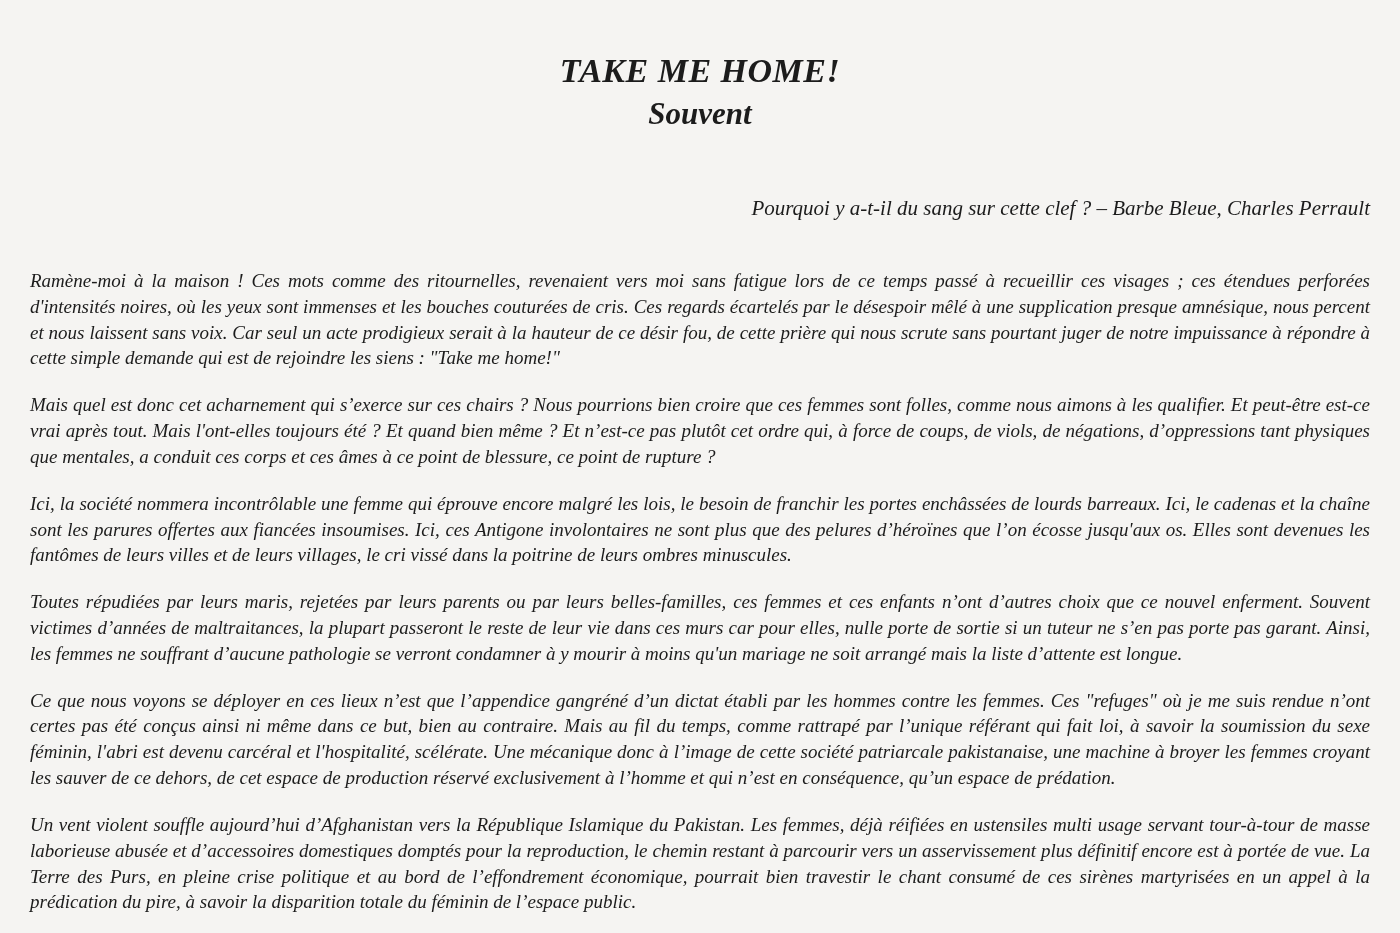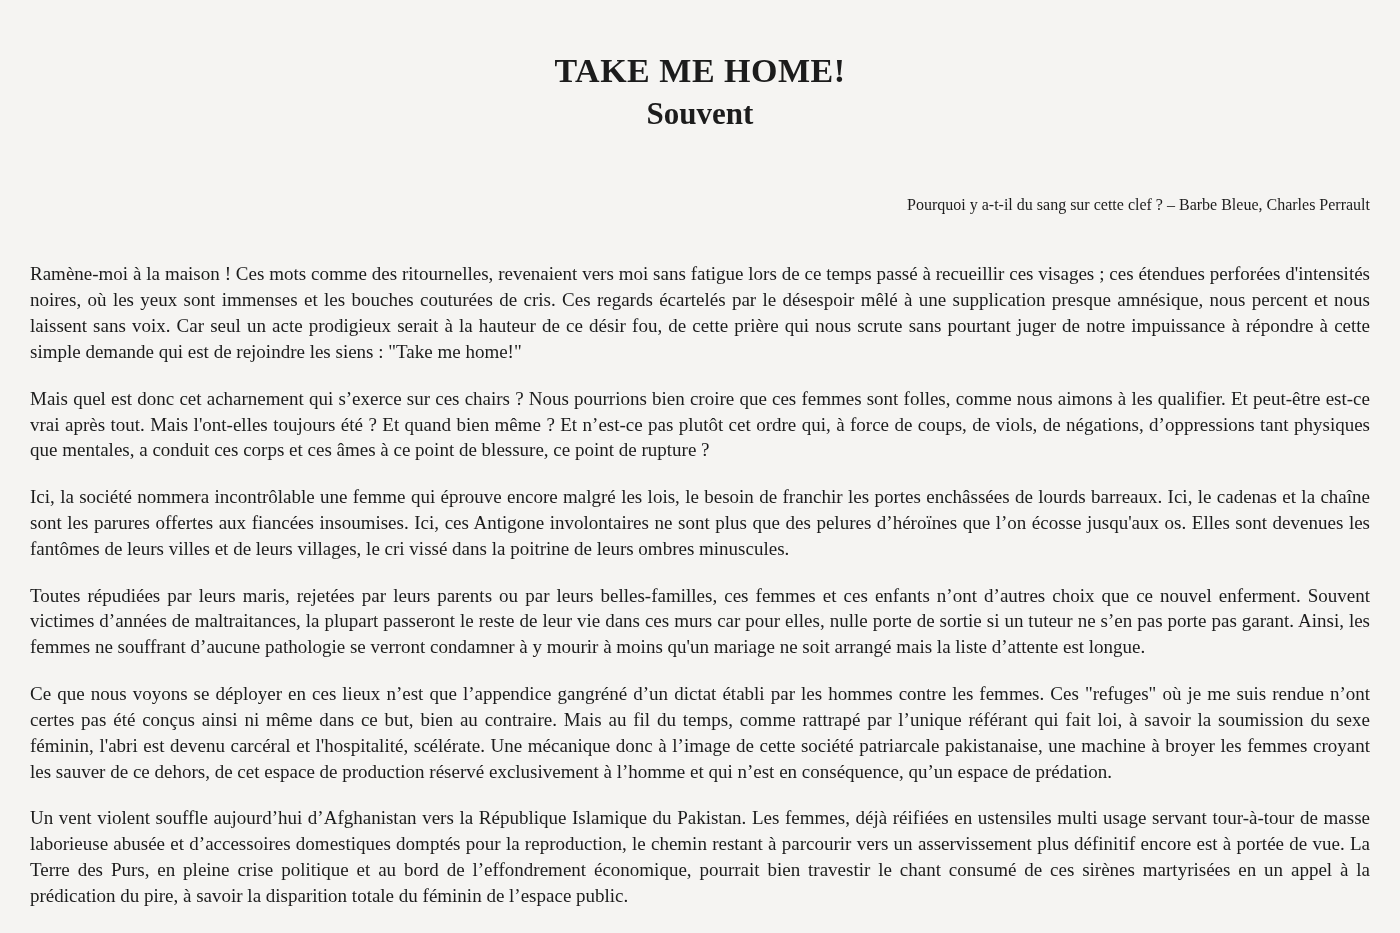--- a/index.html
+++ b/index.html
@@ -12,40 +12,41 @@
   body {
     background: #f5f4f2;
     color: #1c1c1c;
     font-family: "Liberation Serif", "DejaVu Serif", serif;
     -webkit-font-smoothing: antialiased;
   }
   .page {
     width: 1400px;
     height: 933px;
     padding: 52px 30px 30px 30px;
+    font-style: italic;
   }
   .doc-header {
     text-align: center;
   }
   .doc-title {
     font-size: 34px;
     font-weight: 700;
     letter-spacing: 0.5px;
     line-height: 1.1;
   }
   .doc-subtitle {
     font-size: 31px;
     font-weight: 700;
     line-height: 1.2;
     margin-top: 6px;
   }
   .epigraph {
     margin-top: 62px;
     text-align: right;
-    font-size: 16px;
+    font-size: 21px;
     line-height: 1.3;
   }
   .body-text {
     margin-top: 46px;
   }
   .body-text p {
     font-size: 19px;
     line-height: 1.36;
     text-align: justify;
     margin-bottom: 21px;

